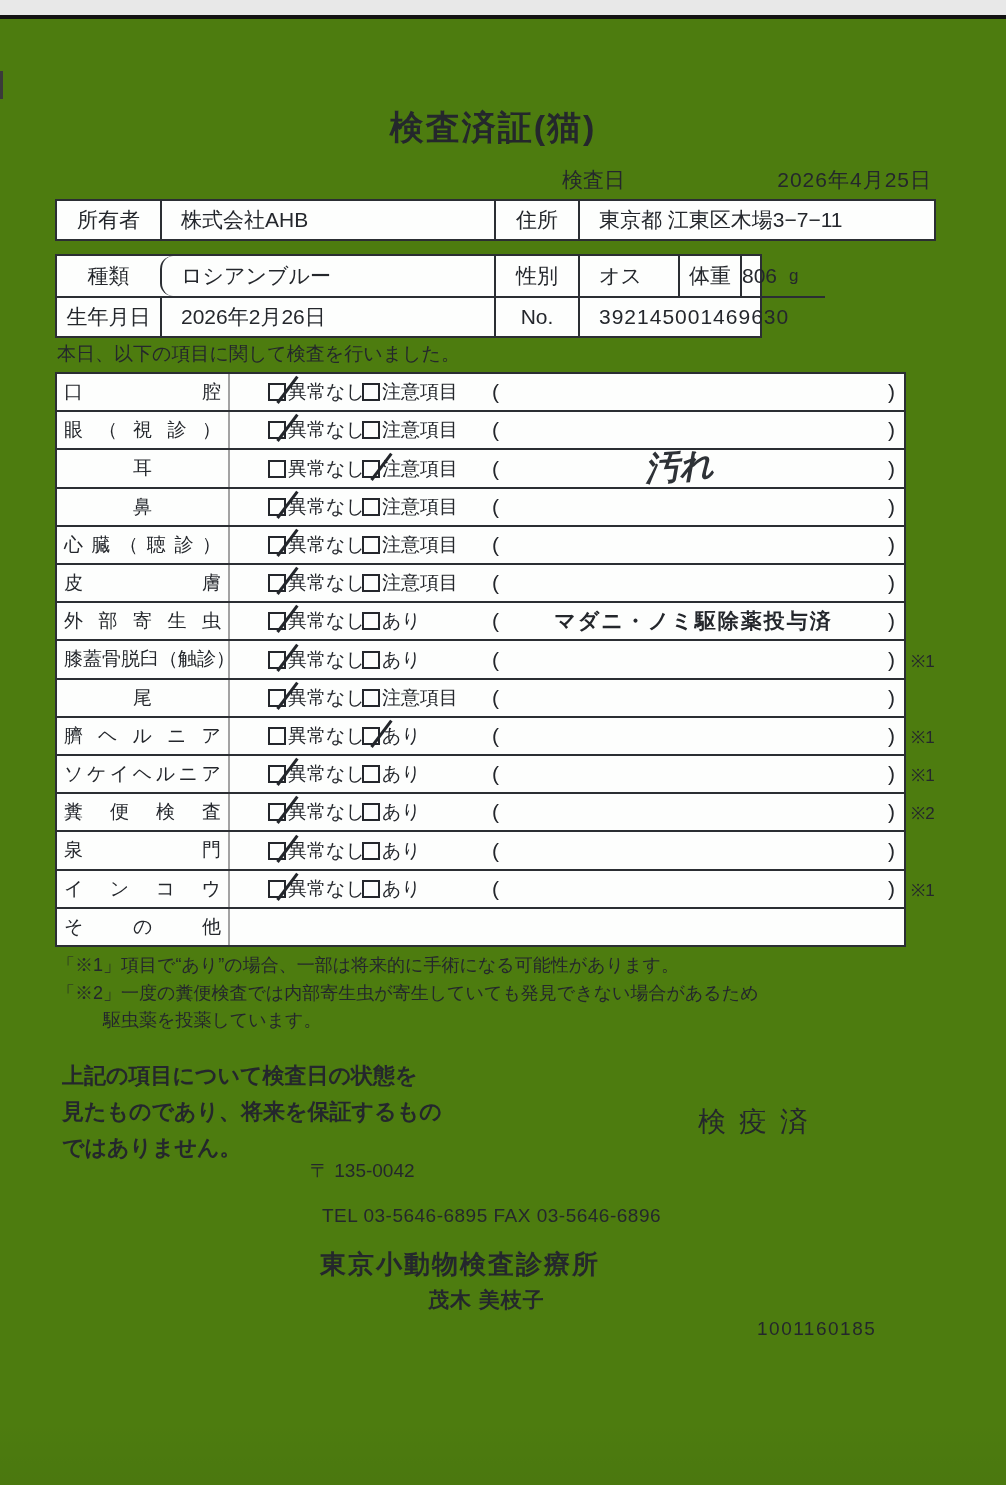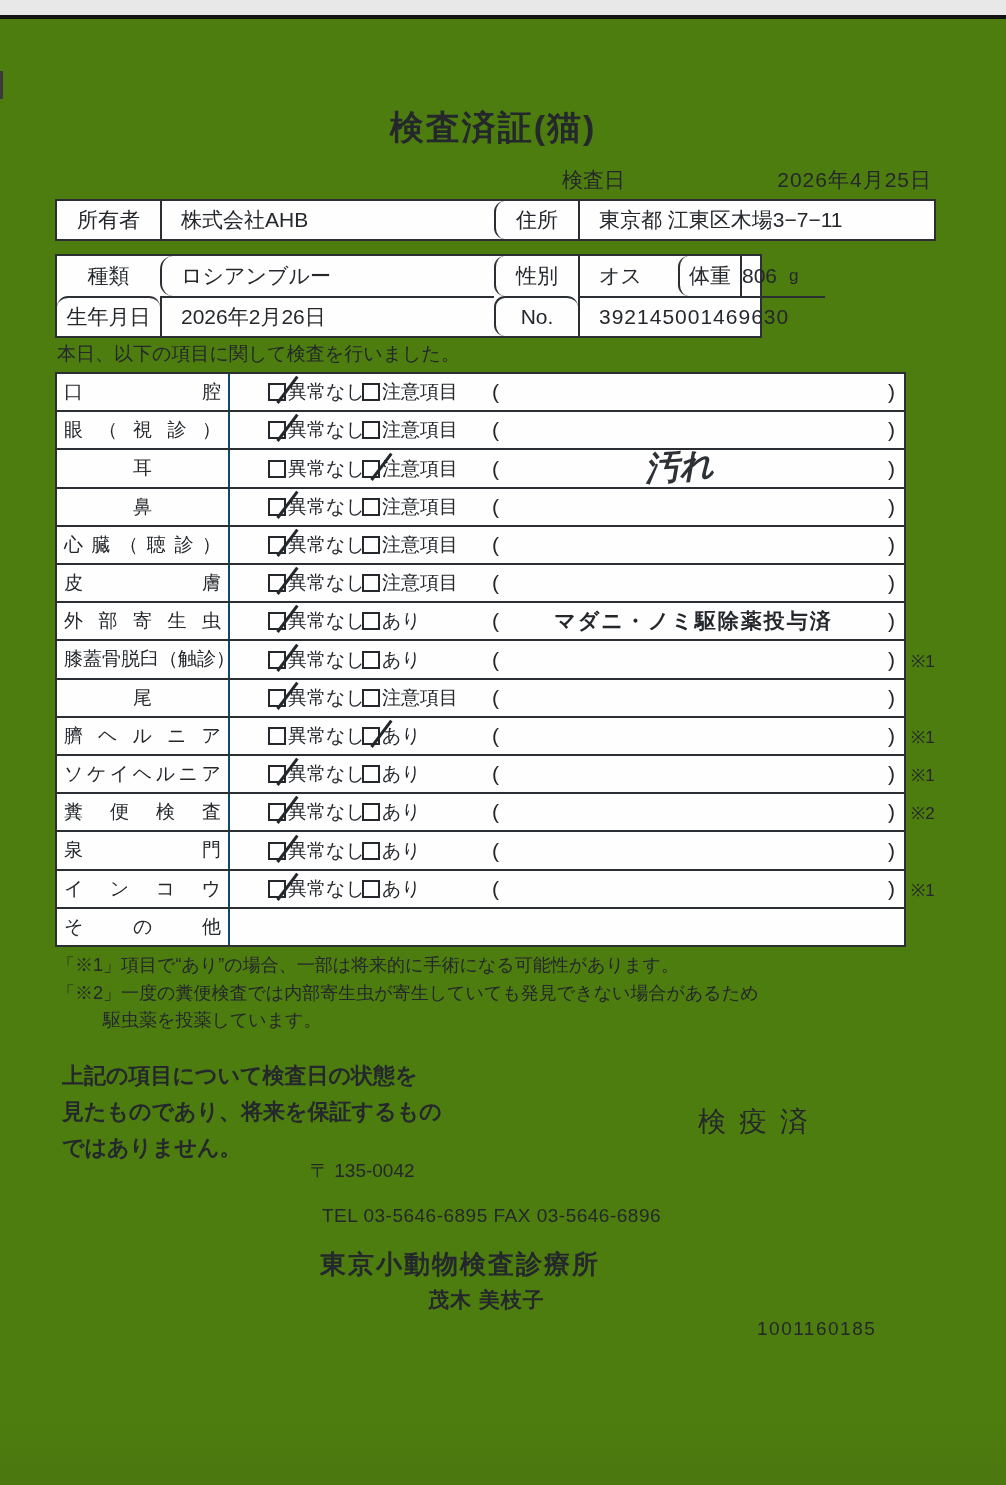--- a/index.html
+++ b/index.html
@@ -29,41 +29,41 @@
   .exam-date-value{position:absolute;top:151px;right:74px;font-size:21px;font-weight:500;letter-spacing:1px;}
 
   .tbl{position:absolute;left:55px;border:2px solid #2b2e33;display:grid;box-sizing:border-box;background:#fdfefd;}
   .tbl .cell{
     display:flex;align-items:center;box-sizing:border-box;
     border-left:2px solid #2b2e33;font-size:21px;font-weight:500;
     overflow:visible;white-space:nowrap;
   }
   .tbl .cell.first{border-left:none;}
   .tbl .cell.row2{border-top:2px solid #2b2e33;}
-  .tbl .lbl{justify-content:center;border-radius:11px;}
+  .tbl .lbl{justify-content:center;}
   .tbl .val{padding-left:19px;}
   .owner-table{top:184px;width:881px;height:42px;grid-template-columns:103px 334px 84px 1fr;}
   .pet-table{top:239px;width:707px;height:84px;grid-template-columns:103px 334px 84px 100px 62px 1fr;grid-template-rows:1fr 1fr;}
   .weight-val{justify-content:flex-end;padding-right:26px;}
   .wunit{font-size:17px;margin-left:12px;}
   .no-lbl{font-size:19px;}
   .num-val{letter-spacing:1px;font-size:22px;}
   .breed-val{font-size:20px;border-radius:13px;}
 
   .intro{position:absolute;left:57px;top:326px;font-size:19px;font-weight:500;}
 
   .checklist{
     position:absolute;left:55px;top:357px;width:851px;height:575px;
     border:2px solid #2b2e33;box-sizing:border-box;
     display:flex;flex-direction:column;background:#fdfefd;
   }
   .cl-row{flex:1;display:flex;border-bottom:2px solid #2b2e33;position:relative;}
   .cl-row:last-child{border-bottom:none;}
   .cl-label{
-    width:173px;box-sizing:border-box;border-right:2px solid #0c4a6e;
+    width:173px;box-sizing:border-box;border-right:2px solid #a3a3a3;
     font-size:19px;font-weight:500;padding:0 7px;
     display:block;line-height:36px;
     text-align:justify;text-align-last:justify;
     white-space:nowrap;overflow:visible;
   }
   .cl-label.single{text-align:center;text-align-last:center;}
   .cl-content{flex:1;position:relative;}
   .opt{position:absolute;top:50%;transform:translateY(-50%);display:flex;align-items:center;font-size:19px;font-weight:500;}
   .opt1{left:4px;padding-left:34px;}
   .opt2{left:132px;}

